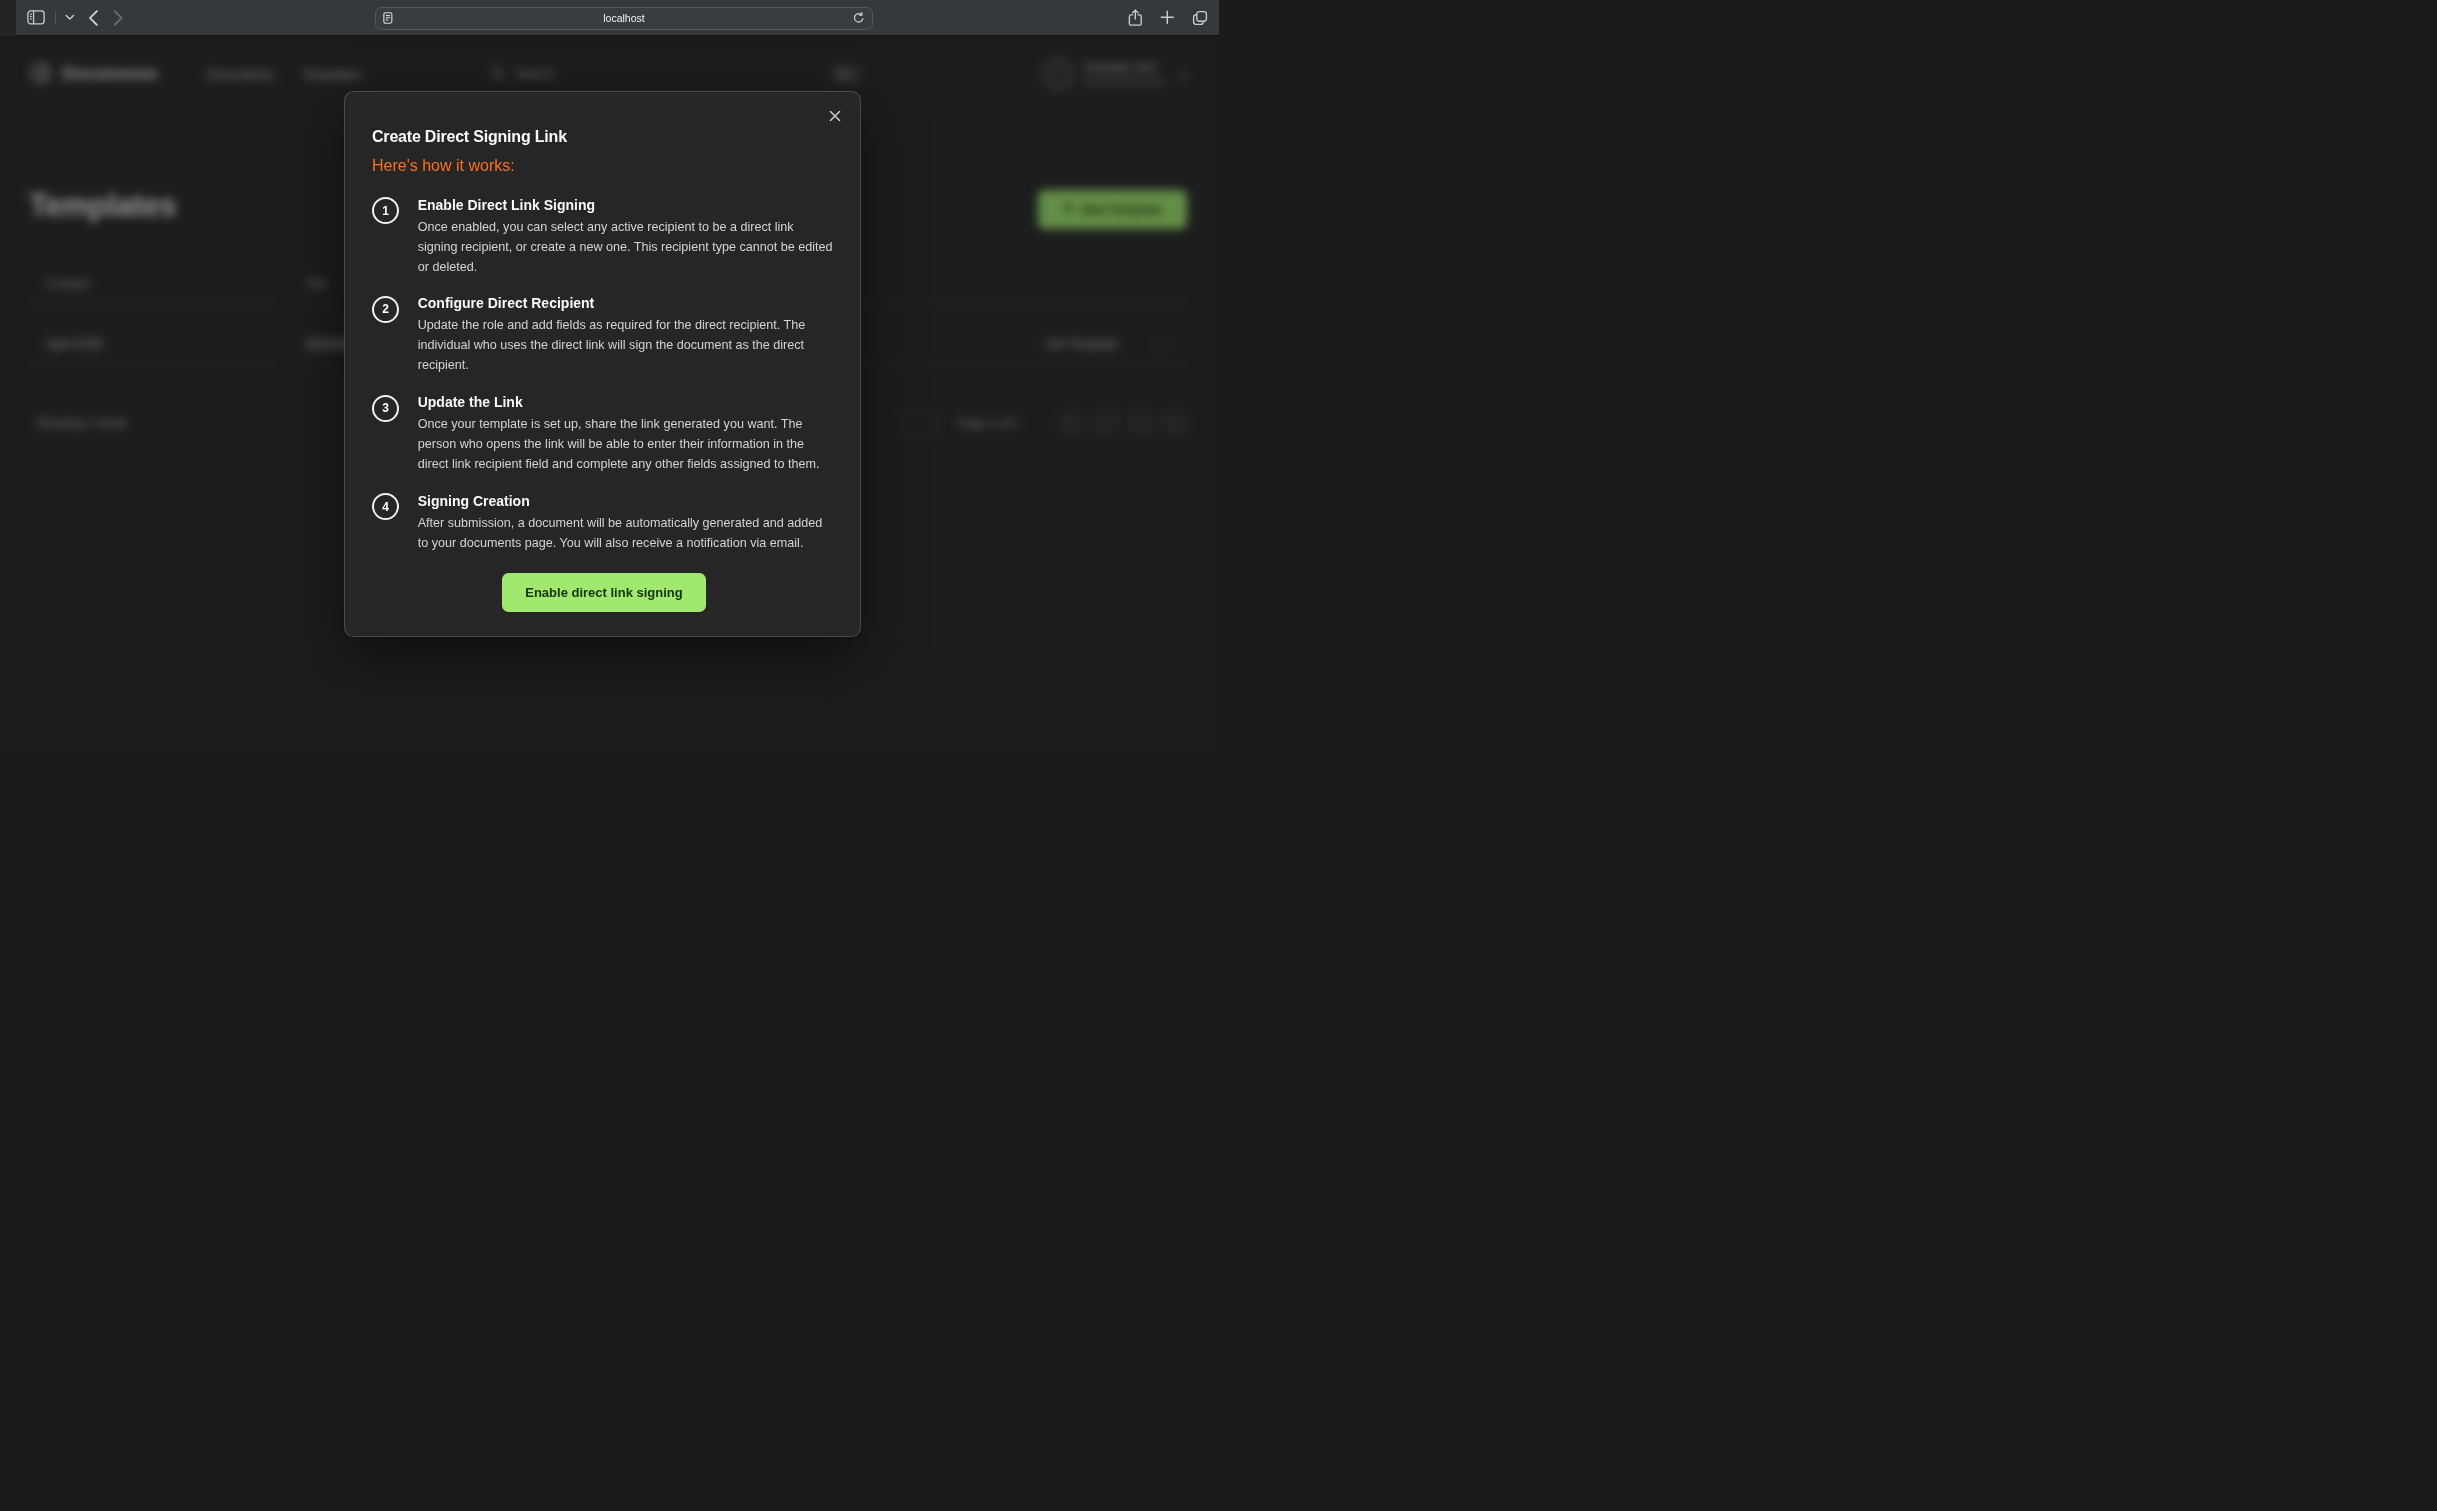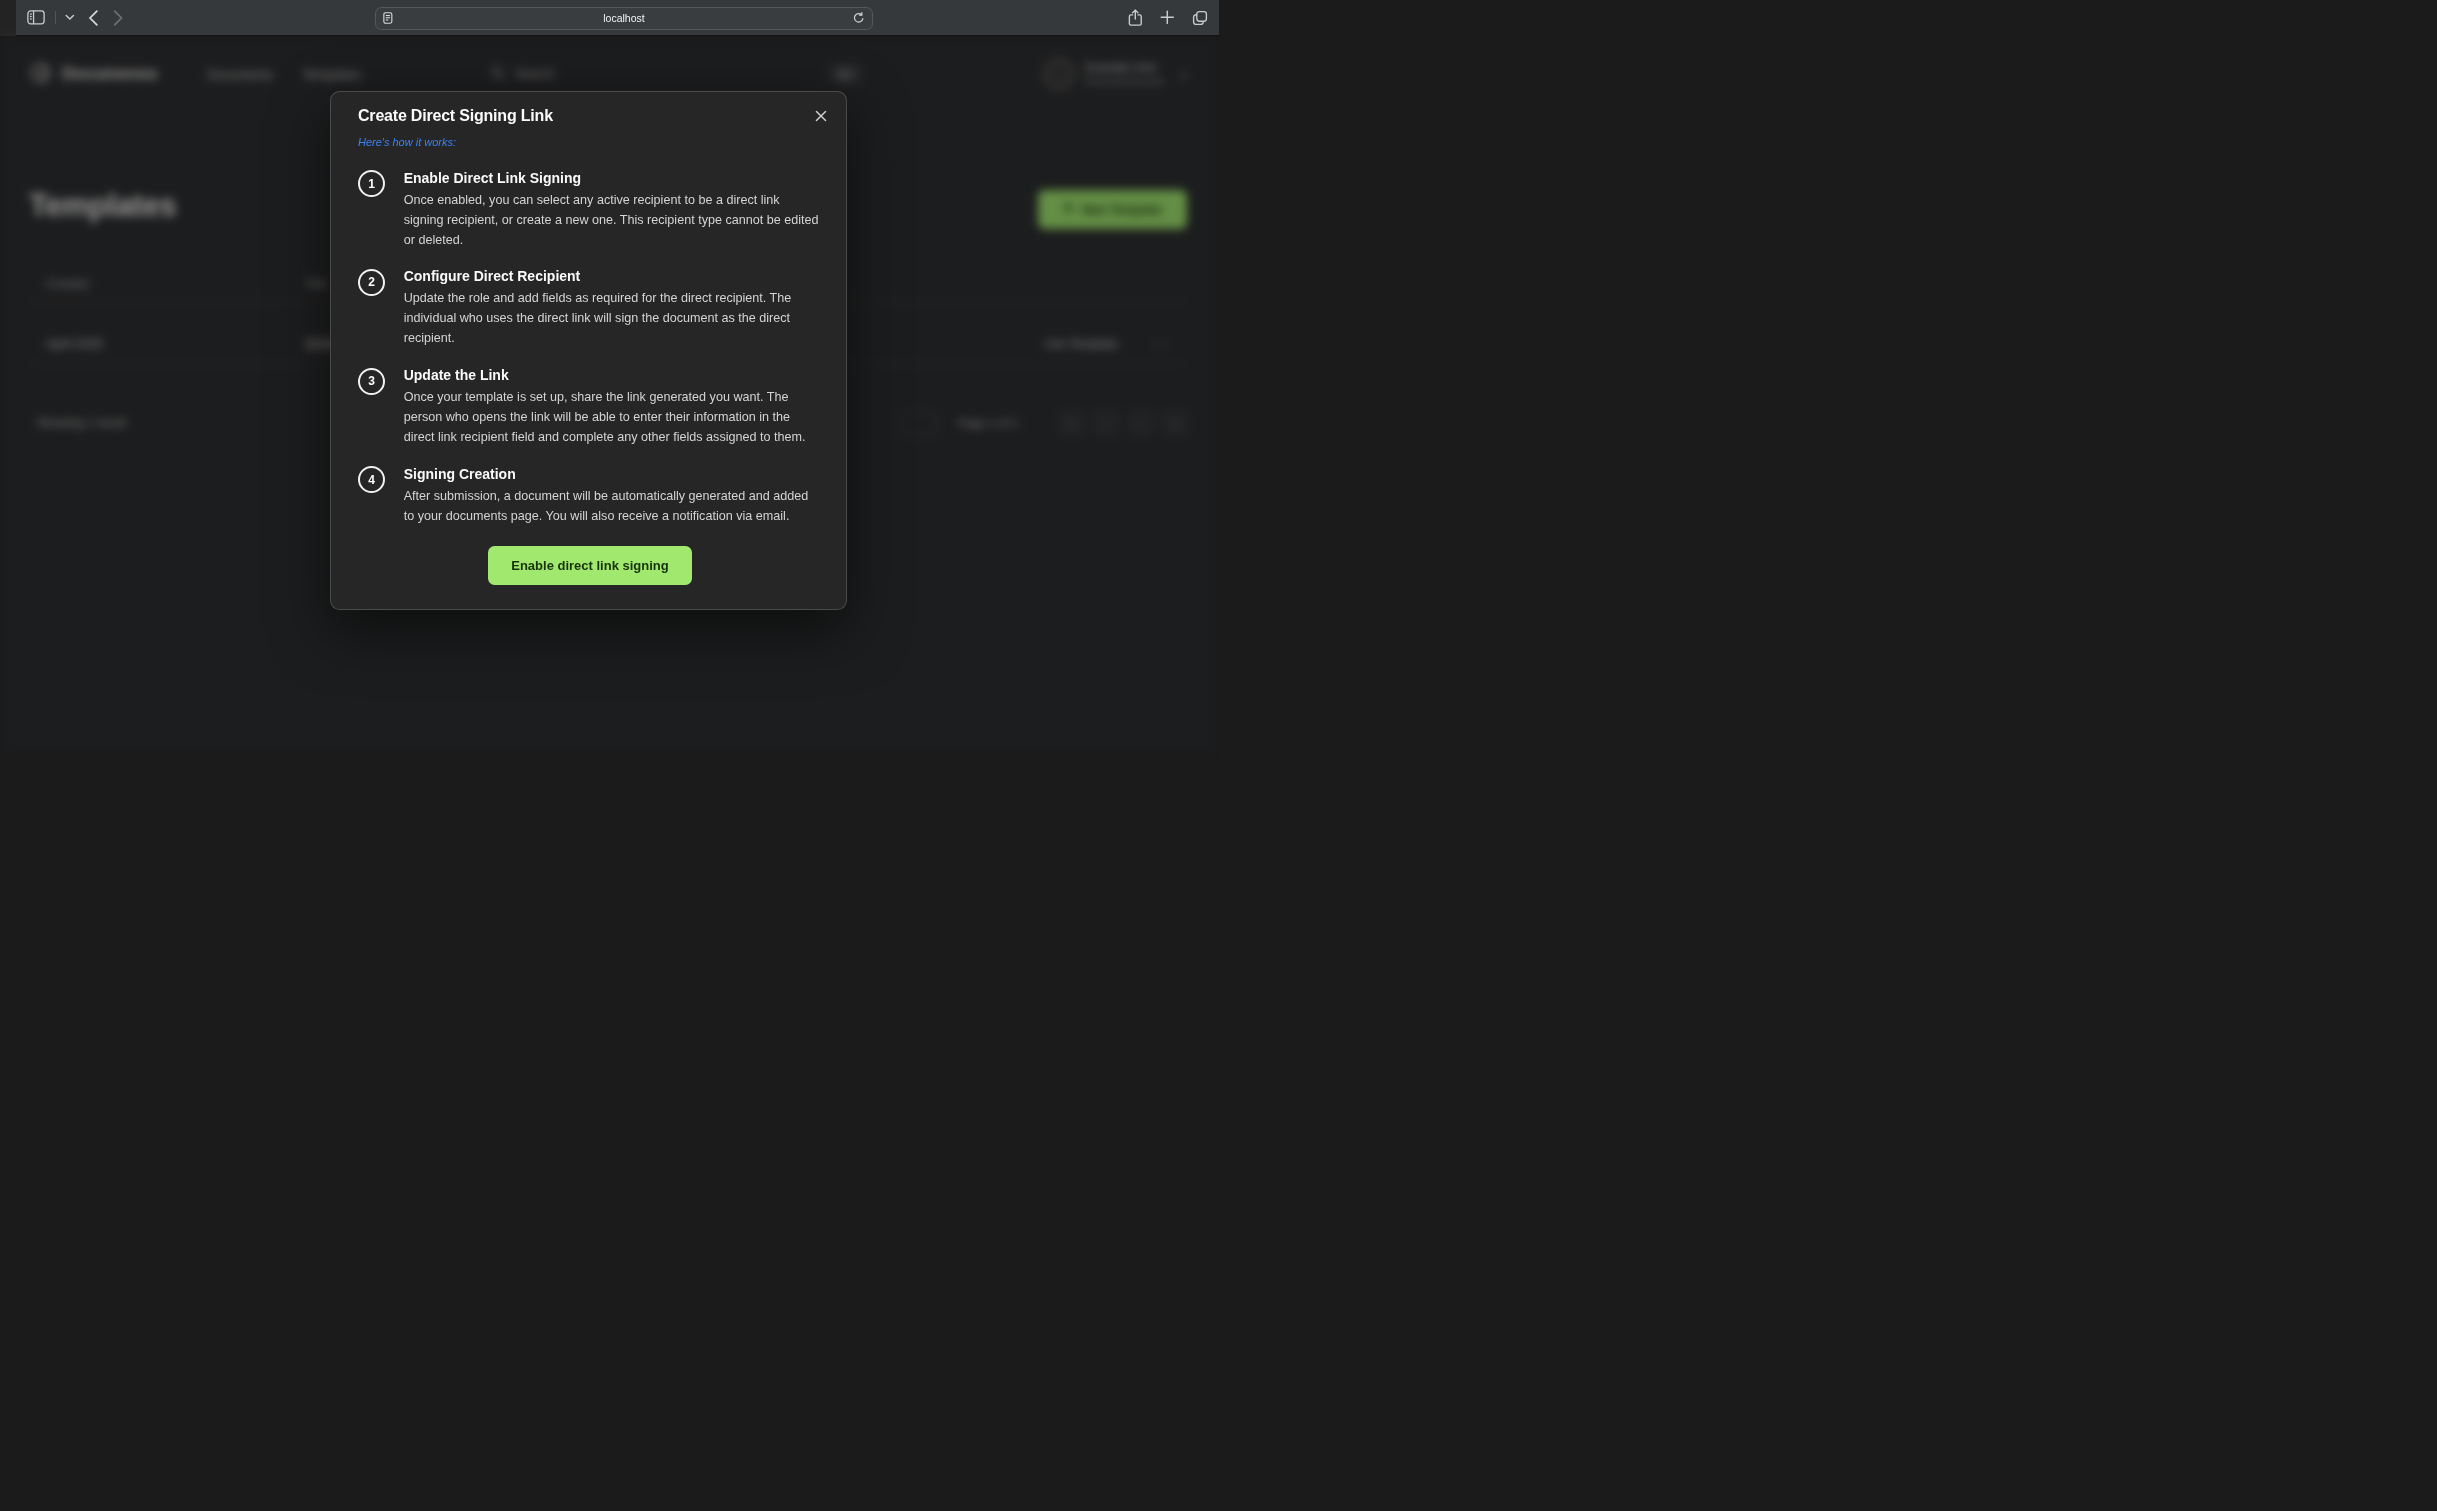--- a/index.html
+++ b/index.html
@@ -66,27 +66,27 @@
   .tfoot { position:absolute; top:375px; left:37px; right:32px; display:flex; align-items:center;
     color:#c2c2c2; font-size:12px; }
   .per-page { width:36px; height:23px; border:0.8px solid rgba(255,255,255,0.18); border-radius:4.9px;
     margin-left:auto; }
   .page-label { margin-left:21px; font-size:11.8px; color:#c6c6c6; }
   .pager { display:flex; gap:10.5px; margin-left:41px; }
   .pager button { width:24px; height:24px; border-radius:4.9px; border:0.8px solid rgba(255,255,255,0.16);
     background:rgba(255,255,255,0.03); color:#b9b9b9; font-size:11.4px; font-family:inherit; }
 
   
-  .modal { position:absolute; left:330px; top:91px; width:517px; z-index:10; background:#262626;
+  .modal { position:absolute; left:344px; top:91px; width:517px; z-index:10; background:#262626;
     border:0.8px solid rgba(255,255,255,0.17); border-radius:9.7px;
-    box-shadow:0 19.5px 57px rgba(0,0,0,0.55); padding:15px 24px 24px 27px; color:#e8e8e8; }
+    box-shadow:0 19.5px 57px rgba(0,0,0,0.55); padding:36px 24px 24px 27px; color:#e8e8e8; }
   .modal-close { position:absolute; top:18px; right:18.7px; background:none; border:none;
     color:#d2d2d2; padding:0; }
   .modal-title { font-size:16px; font-weight:700; color:#fbfbfb; letter-spacing:-0.2px; }
-  .modal-sub { margin-top:10.5px; font-size:11px; color:#3b82f6;font-style:italic; }
+  .modal-sub { margin-top:10.5px; font-size:16px; color:#f97316; }
   .steps { margin-top:22px; display:flex; flex-direction:column; gap:18.7px; }
   .step { display:flex; gap:18.7px; }
   .step-num { flex:none; width:27px; height:27px; border-radius:50%; border:2px solid #f1f1f1;
     color:#fff; font-size:12px; font-weight:700; display:flex; align-items:center;
     justify-content:center; margin-top:0.8px; }
   .step-title { font-size:14px; font-weight:700; color:#fafafa; }
   .step-body { margin-top:4px; font-size:12.6px; line-height:20px; color:#d4d4d4; }
   .modal-cta-row { margin-top:20px; text-align:center; }
   .modal-cta { height:39px; padding:0 23.5px; font-size:13px; }
 </style>

